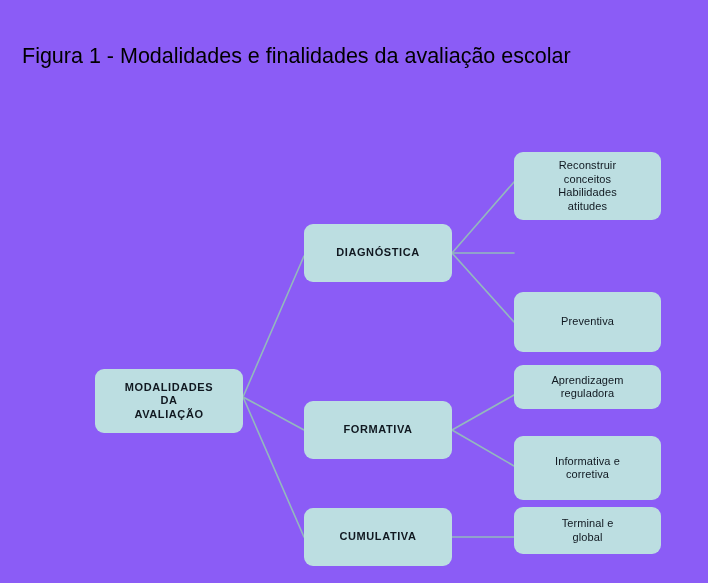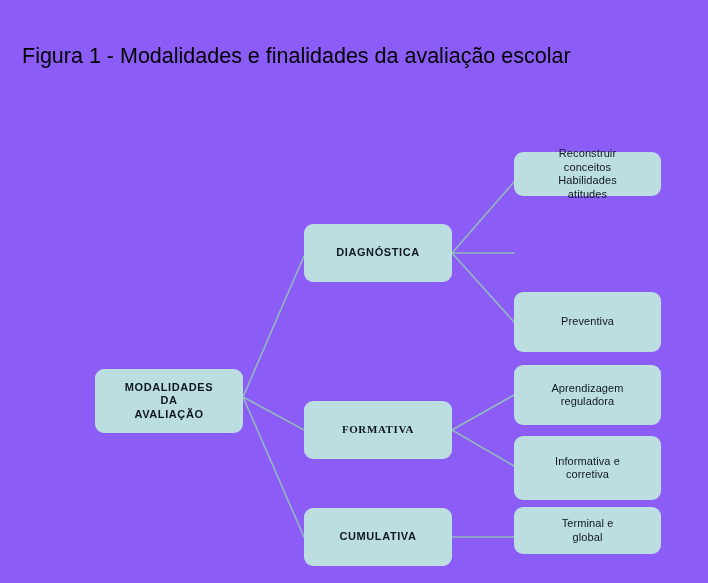--- a/index.html
+++ b/index.html
@@ -106,41 +106,41 @@
     <div class="node node-root" style="left:95px; top:369px; width:148px; height:64px;">
       <span class="node-inner">MODALIDADES
 DA
 AVALIAÇÃO</span>
     </div>
 
     <div class="node node-branch" style="left:304px; top:224px; width:148px; height:58px;">
       <span class="node-inner">DIAGNÓSTICA</span>
     </div>
 
-    <div class="node node-branch" style="left:304px; top:401px; width:148px; height:58px;font-family:Liberation Serif, serif;">
+    <div class="node node-branch" style="left:304px; top:401px; width:148px; height:58px;">
       <span class="node-inner">FORMATIVA</span>
     </div>
 
     <div class="node node-branch" style="left:304px; top:508px; width:148px; height:58px;">
       <span class="node-inner">CUMULATIVA</span>
     </div>
 
-    <div class="node node-leaf" style="left:514px; top:152px; width:147px; height:44px;">
+    <div class="node node-leaf" style="left:514px; top:152px; width:147px; height:68px;">
       <span class="node-inner">Reconstruir
 conceitos
 Habilidades
 atitudes</span>
     </div>
 
 
     <div class="node node-leaf" style="left:514px; top:292px; width:147px; height:60px;">
       <span class="node-inner">Preventiva</span>
     </div>
 
-    <div class="node node-leaf" style="left:514px; top:365px; width:147px; height:60px;">
+    <div class="node node-leaf" style="left:514px; top:365px; width:147px; height:44px;">
       <span class="node-inner">Aprendizagem
 reguladora</span>
     </div>
 
     <div class="node node-leaf" style="left:514px; top:436px; width:147px; height:64px;">
       <span class="node-inner">Informativa e
 corretiva</span>
     </div>
 
     <div class="node node-leaf" style="left:514px; top:507px; width:147px; height:47px;">

